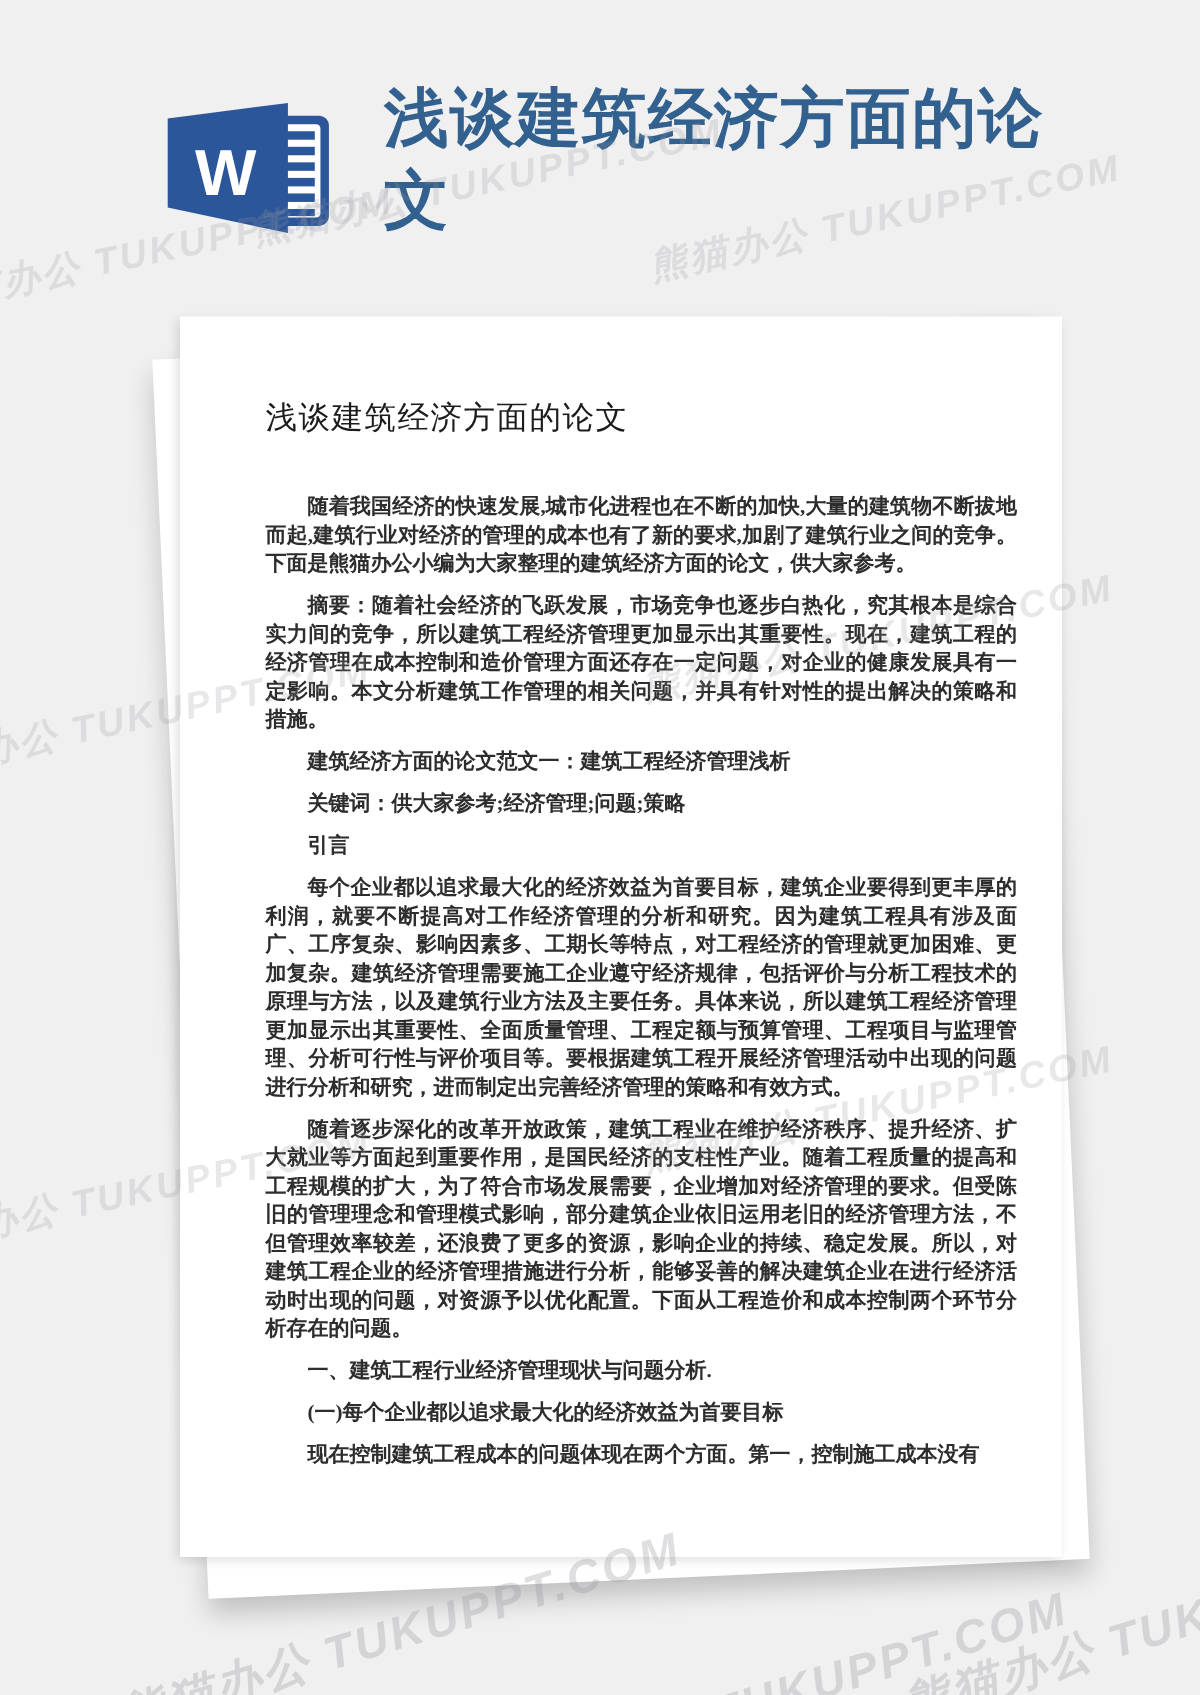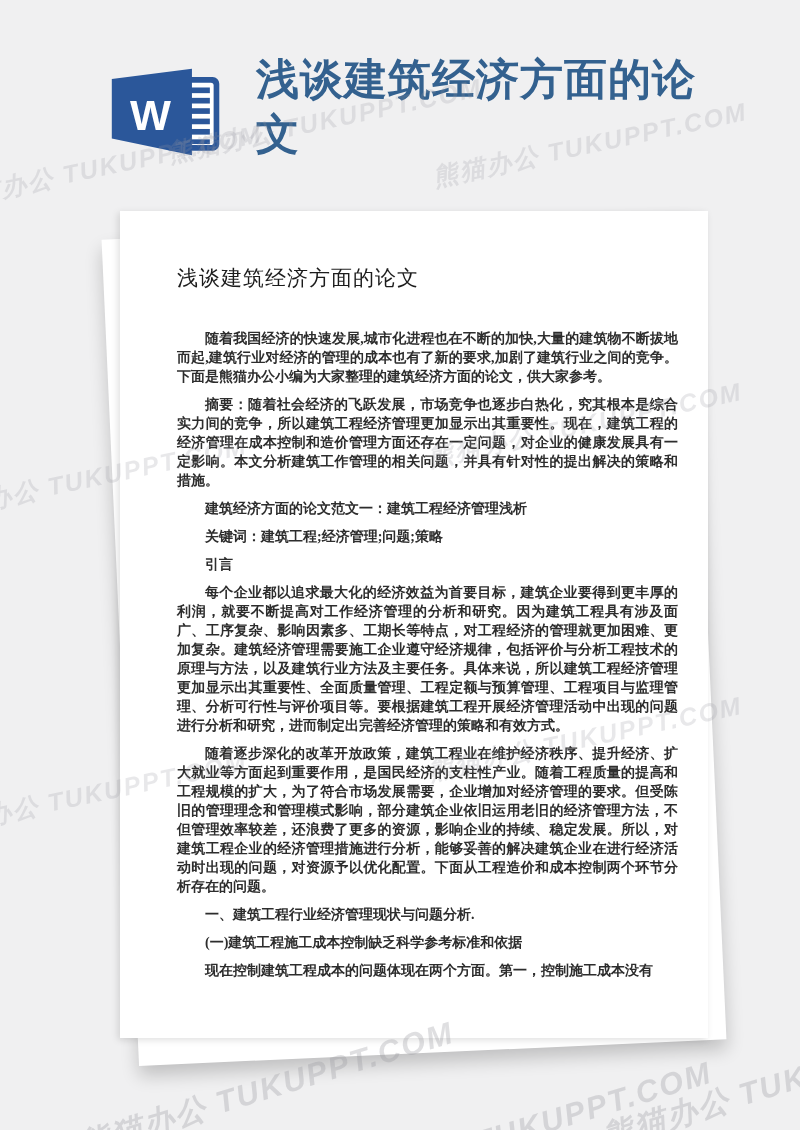--- a/index.html
+++ b/index.html
@@ -100,26 +100,26 @@
 
   <div class="doc-stack">
     <div class="sheet back"></div>
 
     <div class="sheet front">
       <h2 class="doc-title">浅谈建筑经济方面的论文</h2>
       <div class="doc-body">
         <p>随着我国经济的快速发展,城市化进程也在不断的加快,大量的建筑物不断拔地而起,建筑行业对经济的管理的成本也有了新的要求,加剧了建筑行业之间的竞争。下面是熊猫办公小编为大家整理的建筑经济方面的论文，供大家参考。</p>
         <p>摘要：随着社会经济的飞跃发展，市场竞争也逐步白热化，究其根本是综合实力间的竞争，所以建筑工程经济管理更加显示出其重要性。现在，建筑工程的经济管理在成本控制和造价管理方面还存在一定问题，对企业的健康发展具有一定影响。本文分析建筑工作管理的相关问题，并具有针对性的提出解决的策略和措施。</p>
         <p>建筑经济方面的论文范文一：建筑工程经济管理浅析</p>
-        <p>关键词：建筑工程;经济管理;问题;策略</p>
+        <p>关键词：供大家参考;经济管理;问题;策略</p>
         <p>引言</p>
         <p>每个企业都以追求最大化的经济效益为首要目标，建筑企业要得到更丰厚的利润，就要不断提高对工作经济管理的分析和研究。因为建筑工程具有涉及面广、工序复杂、影响因素多、工期长等特点，对工程经济的管理就更加困难、更加复杂。建筑经济管理需要施工企业遵守经济规律，包括评价与分析工程技术的原理与方法，以及建筑行业方法及主要任务。具体来说，所以建筑工程经济管理更加显示出其重要性、全面质量管理、工程定额与预算管理、工程项目与监理管理、分析可行性与评价项目等。要根据建筑工程开展经济管理活动中出现的问题进行分析和研究，进而制定出完善经济管理的策略和有效方式。</p>
         <p>随着逐步深化的改革开放政策，建筑工程业在维护经济秩序、提升经济、扩大就业等方面起到重要作用，是国民经济的支柱性产业。随着工程质量的提高和工程规模的扩大，为了符合市场发展需要，企业增加对经济管理的要求。但受陈旧的管理理念和管理模式影响，部分建筑企业依旧运用老旧的经济管理方法，不但管理效率较差，还浪费了更多的资源，影响企业的持续、稳定发展。所以，对建筑工程企业的经济管理措施进行分析，能够妥善的解决建筑企业在进行经济活动时出现的问题，对资源予以优化配置。下面从工程造价和成本控制两个环节分析存在的问题。</p>
         <p>一、建筑工程行业经济管理现状与问题分析.</p>
-        <p>(一)建筑工程施工成本控制缺乏科学参考标准和依据</p>
+        <p>(一)每个企业都以追求最大化的经济效益为首要目标</p>
         <p>现在控制建筑工程成本的问题体现在两个方面。第一，控制施工成本没有</p>
       </div>
     </div>
   </div>
 
   <div class="wm-layer">
     <span class="wm" style="left:-55px;  top:150px;">熊猫办公 TUKUPPT.COM</span>
     <span class="wm" style="left:165px;  top:104px;">熊猫办公 TUKUPPT.COM</span>
     <span class="wm" style="left:430px;  top:128px;">熊猫办公 TUKUPPT.COM</span>
     <span class="wm" style="left:-70px;  top:462px;">熊猫办公 TUKUPPT.COM</span>

